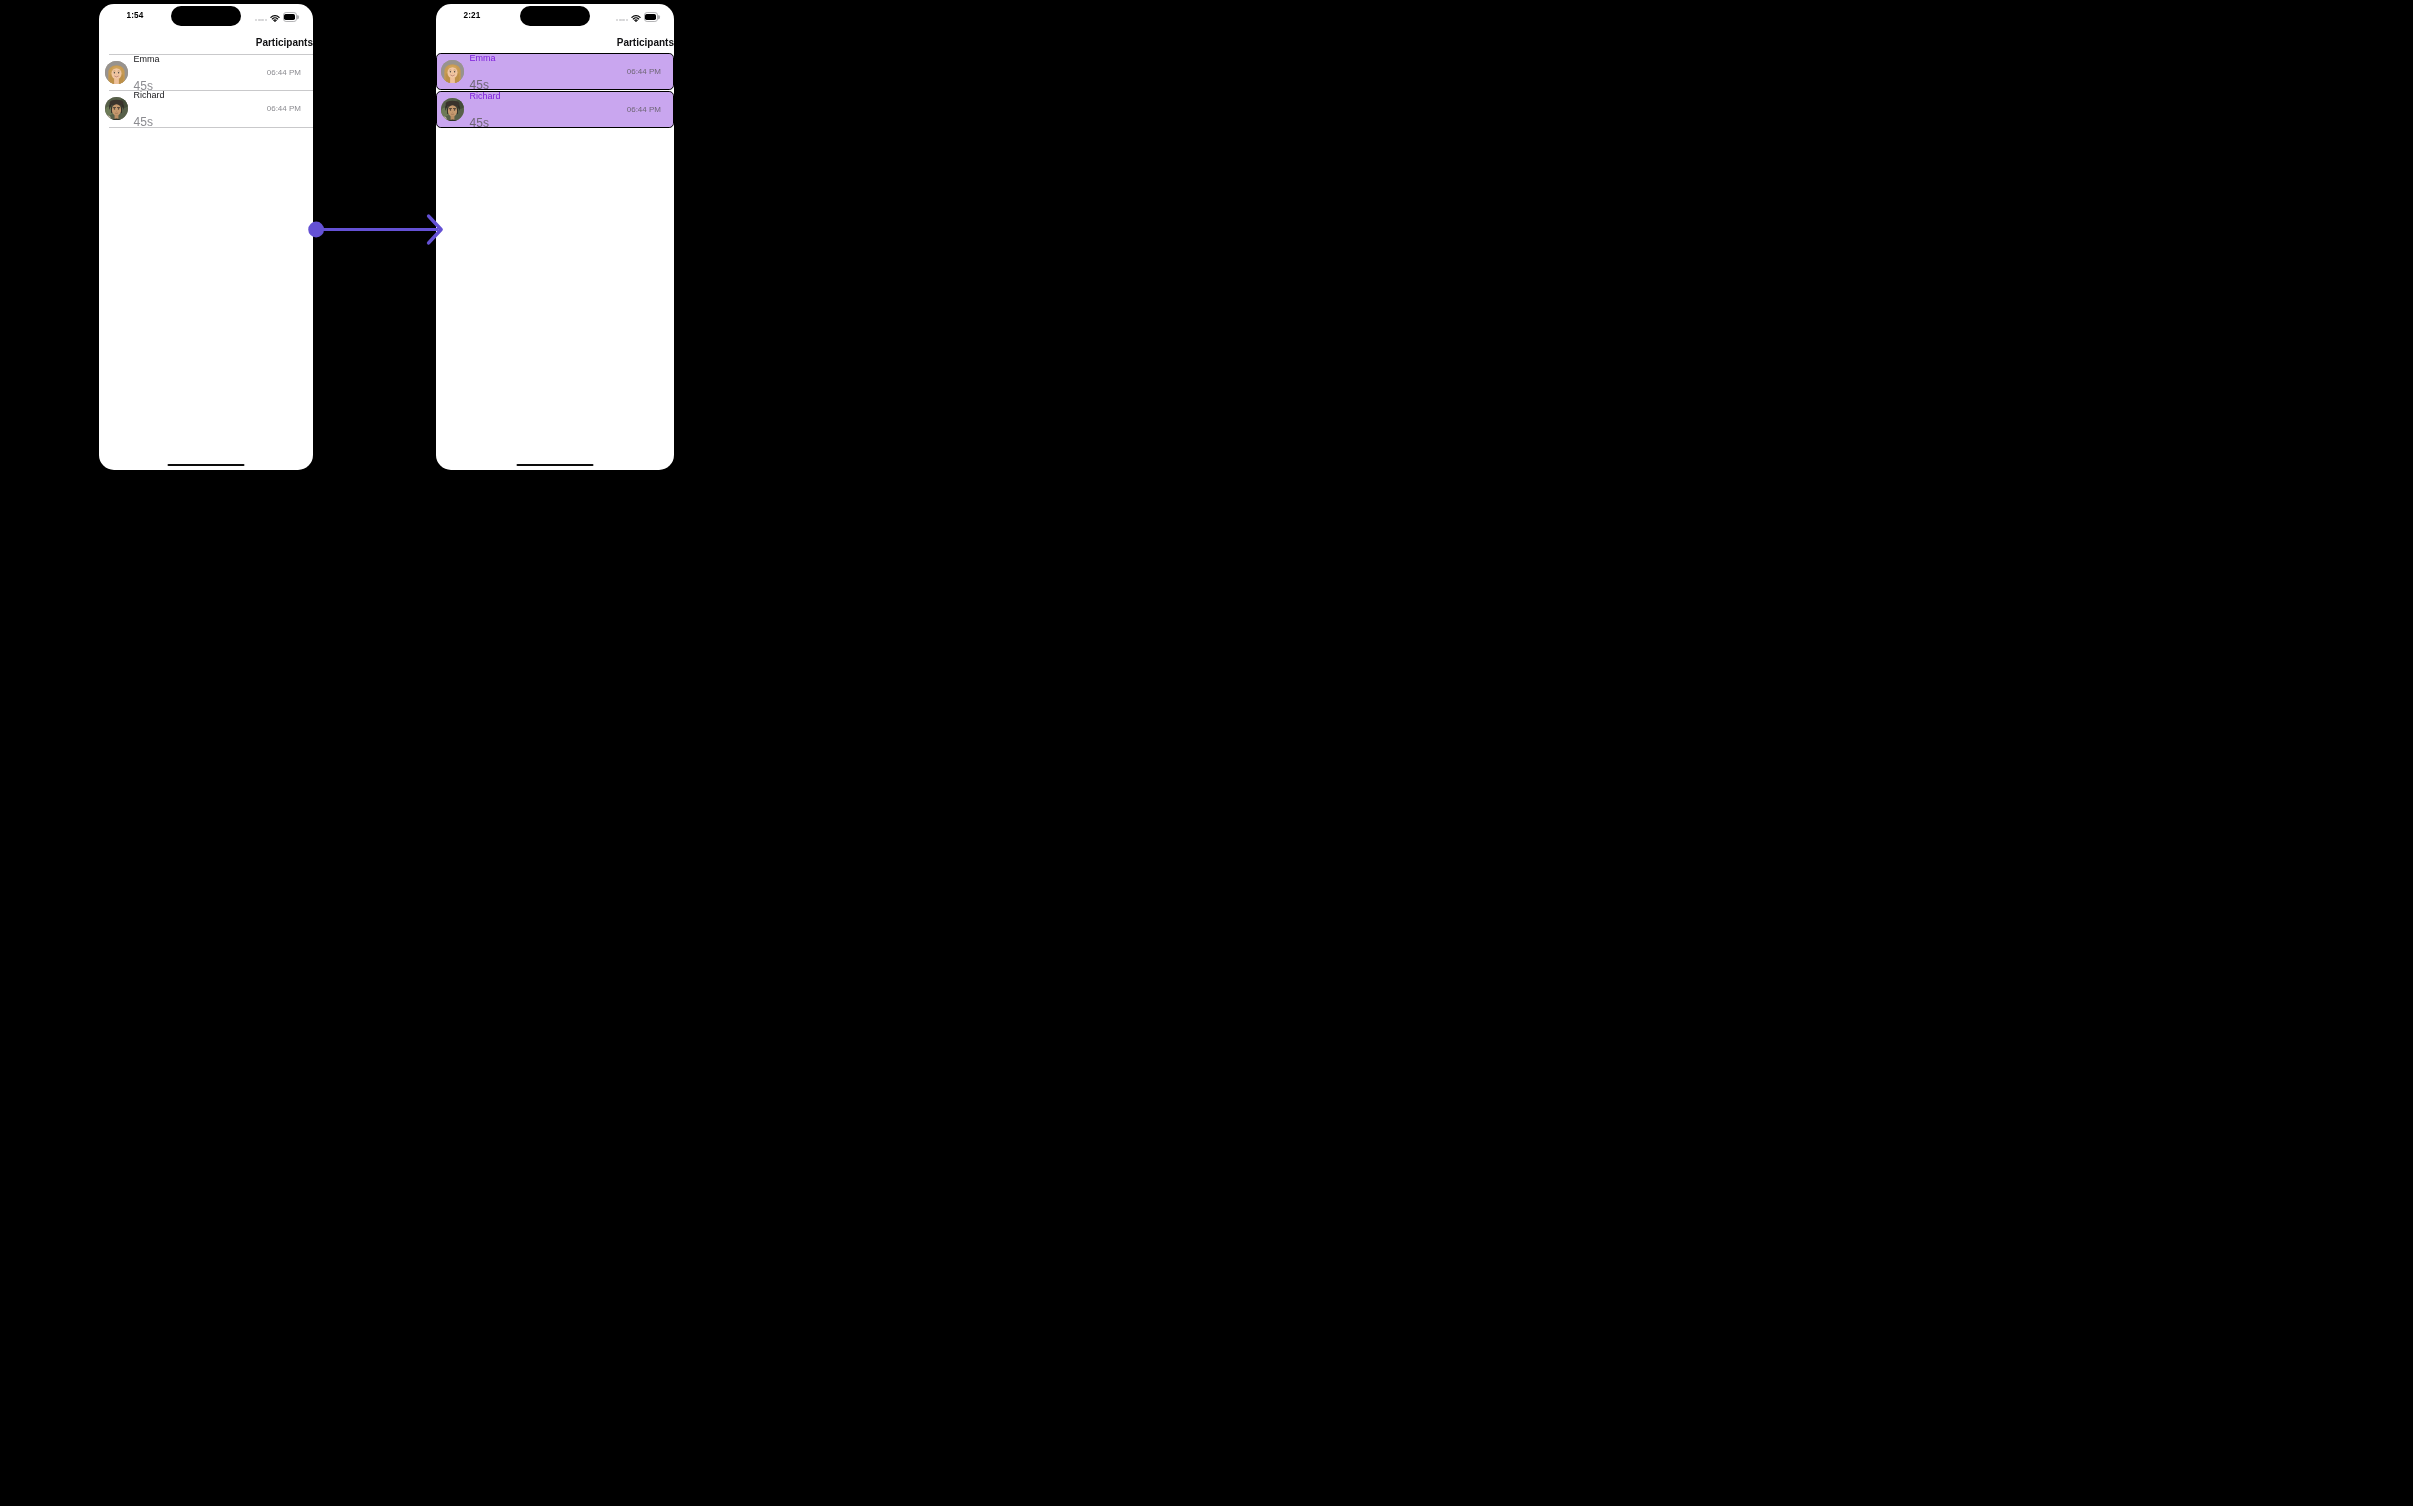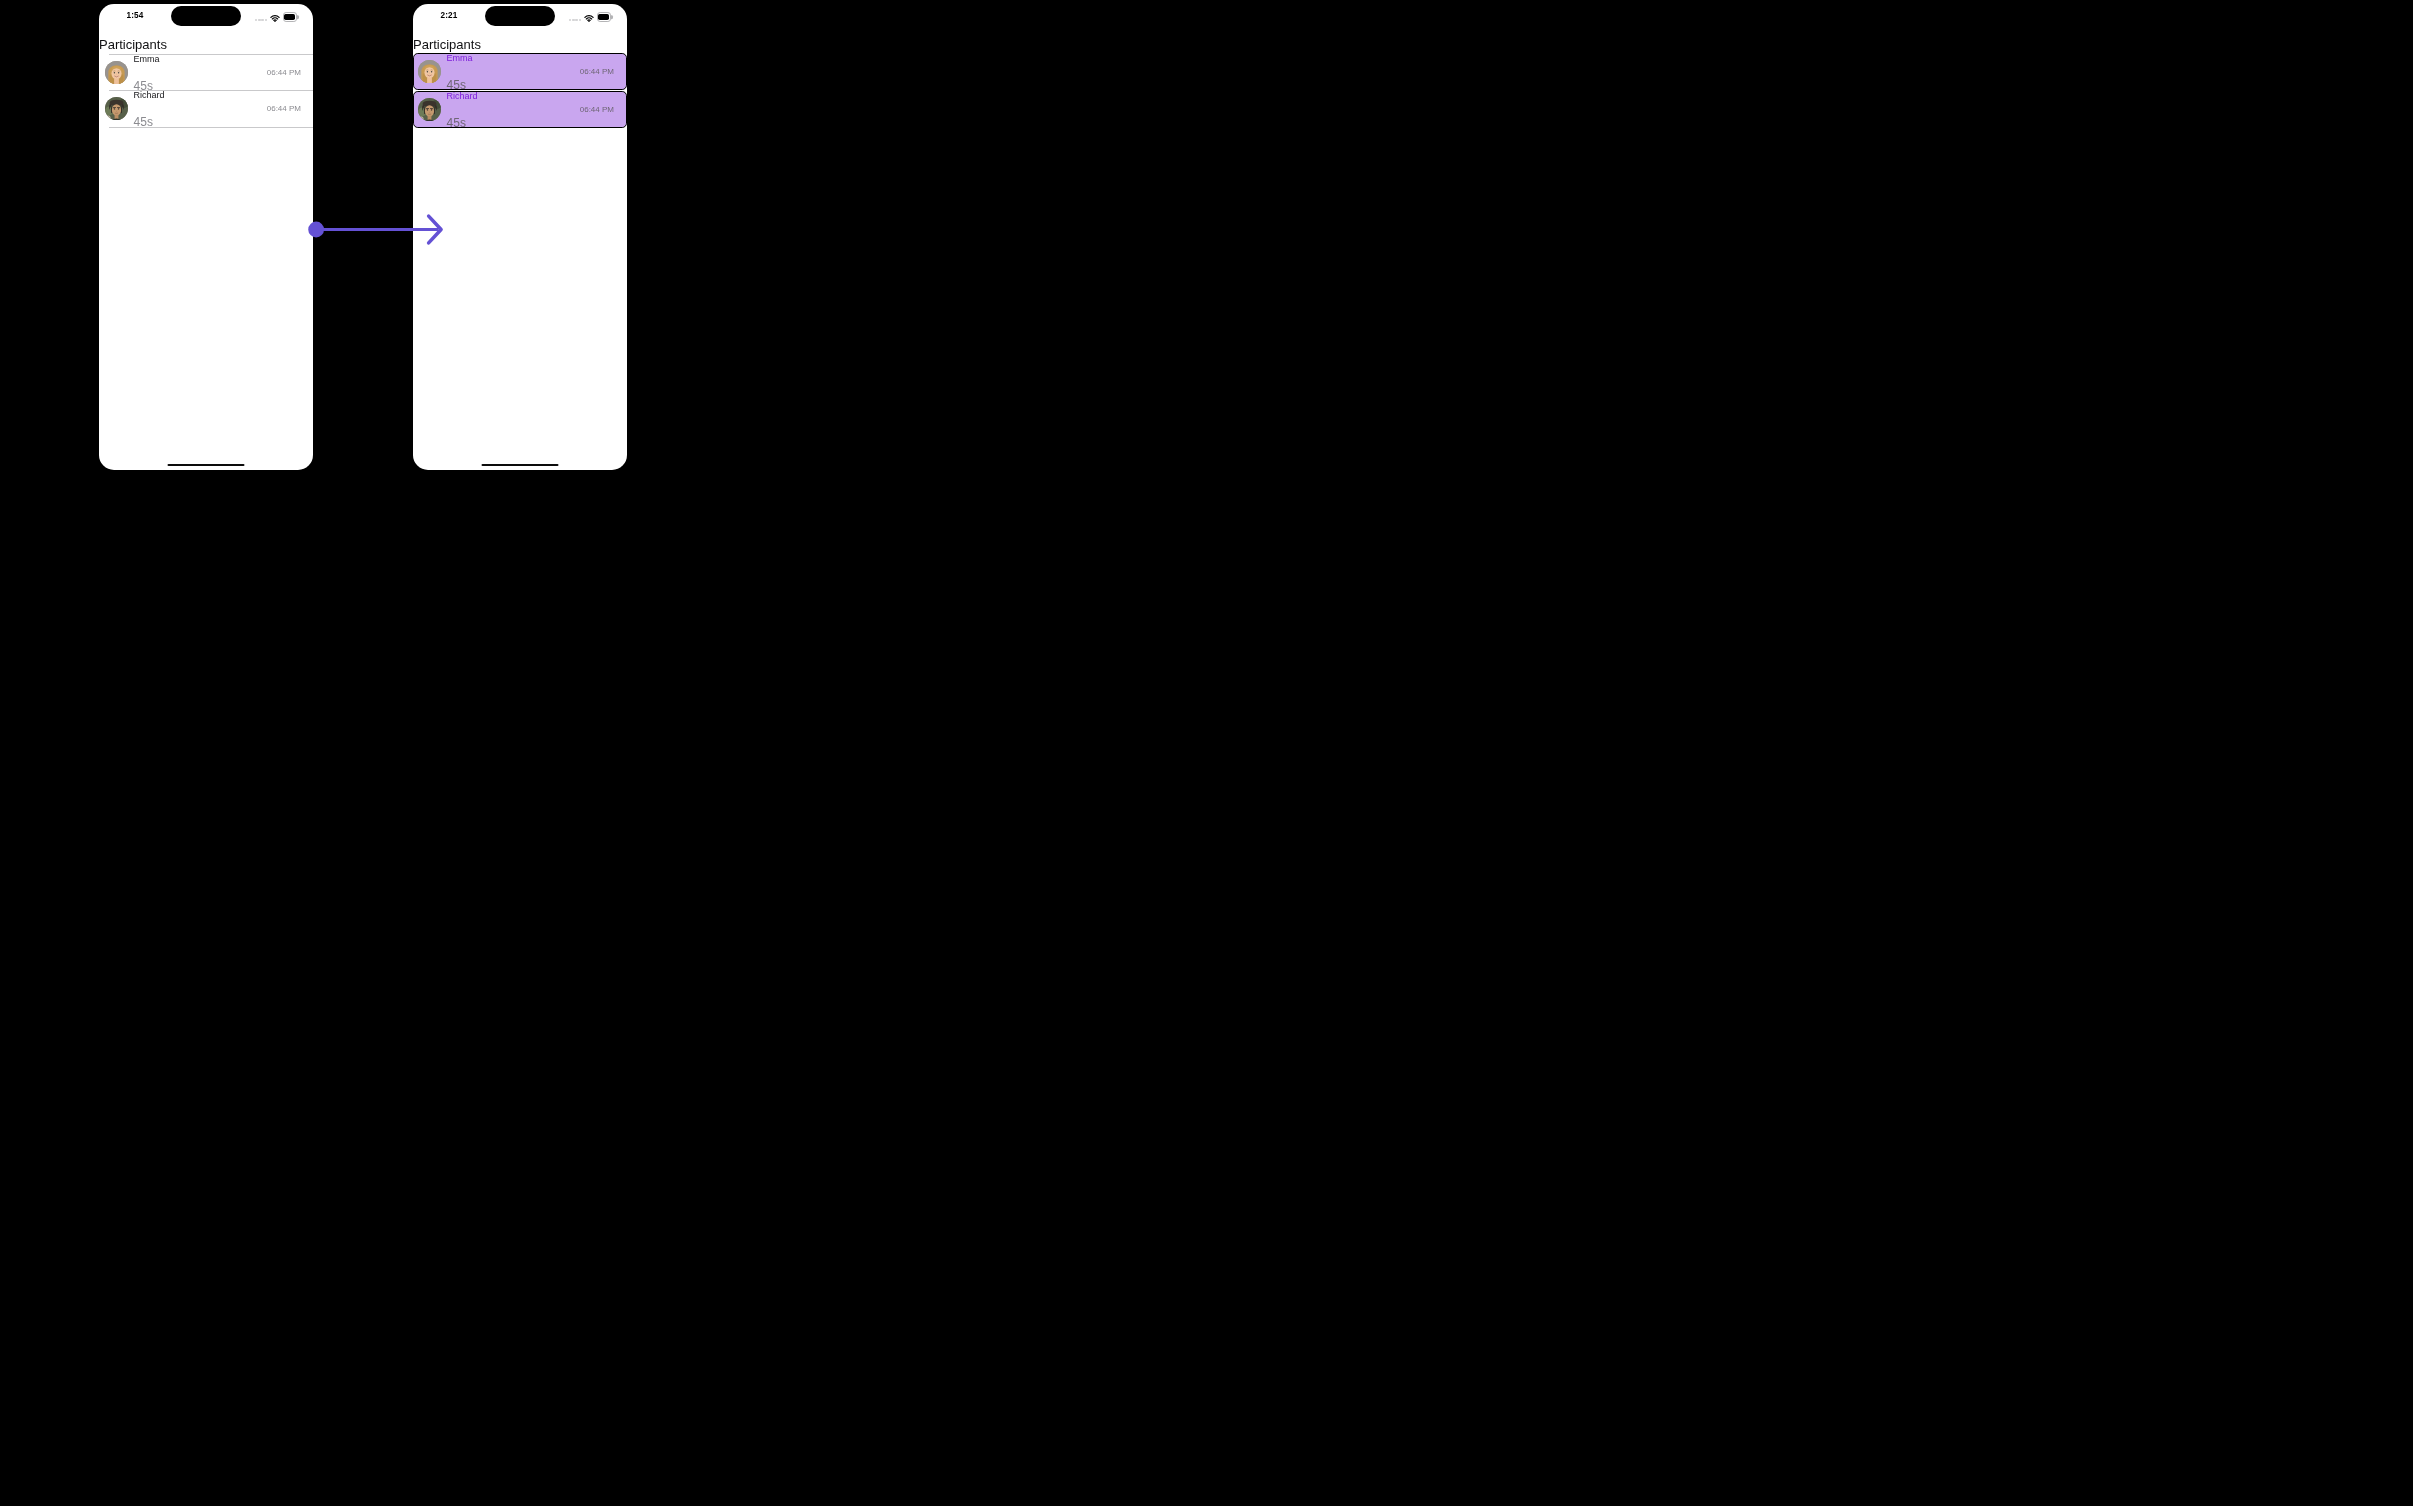--- a/index.html
+++ b/index.html
@@ -1,41 +1,41 @@
 <!DOCTYPE html>
 <html style="--background: #000000; --screen: #ffffff; --title-text: #101012; --name-text: #18181b; --muted-text: #8b8b90; --separator: #c9c9cb; --highlight-bg: #c9a6ef; --highlight-name: #7d1ddb; --highlight-muted: #6f6676; --arrow: #6451d4; --island: #000000; --home: #0c0c0c;font-size:7.7px"><head>
 <meta charset="utf-8">
 <style>
   html,body{margin:0;padding:0;background:#000;}
   .stage{position:relative;width:757px;height:471px;background:var(--background,#000);
          font-family:"Liberation Sans","DejaVu Sans",sans-serif;overflow:hidden;}
   .phone{position:absolute;top:3.9px;width:214px;height:466px;background:var(--screen,#fff);
          border-radius:15px;z-index:1;overflow:hidden;}
   .phone.left{left:99px;}
-  .phone.right{left:413px;}
+  .phone.right{left:436px;padding-left:24px;}
 
   
   .stime{position:absolute;top:7.2px;left:27.5px;font-size:8.2px;font-weight:700;
          color:#000;letter-spacing:0.1px;}
   .island{position:absolute;top:2.4px;left:50%;transform:translateX(-50%);
           width:70px;height:20px;border-radius:10.6px;background:var(--island,#000);}
   .sicons{position:absolute;top:8.2px;right:16px;height:9.7px;display:flex;
           align-items:flex-end;gap:2.9px;}
   .dots{display:flex;gap:0.9px;margin-bottom:0.7px;}
   .dots i{display:block;width:2.2px;height:2.1px;border-radius:0.8px;background:#d5d5d7;}
   .wifi{display:block;width:10px;height:8.2px;}
   .batt{position:relative;width:14.5px;height:9.2px;border:1px solid #b4b4b6;
         border-radius:3.1px;box-sizing:border-box;margin-bottom:0.2px;}
   .bfill{position:absolute;inset:0.8px;background:#000;border-radius:1.7px;}
   .bnub{position:absolute;right:-2.9px;top:50%;transform:translateY(-50%);
         width:1.6px;height:3.6px;background:#b4b4b6;border-radius:0 1.4px 1.4px 0;}
 
   
-  .navtitle{position:absolute;top:33px;left:0;width:100%;text-align:left;
-            font-size:13px;font-weight:400;color:var(--title-text,#111);}
+  .navtitle{position:absolute;top:33px;left:0;width:100%;text-align:right;
+            font-size:10px;font-weight:700;color:var(--title-text,#111);}
 
   
   .list{position:absolute;left:0;right:0;}
   .phone.left .list{top:50px;}
   .phone.right .list{top:49px;}
   .sep{height:0.5px;margin-left:9.7px;background:var(--separator,#c9c9cb);}
   .row{height:36px;display:flex;align-items:center;}
   .avatar{flex:none;width:23px;height:23px;margin-left:6.3px;border-radius:50%;
           overflow:hidden;background:#9a958f;}
   .avatar svg{display:block;width:100%;height:100%;}

